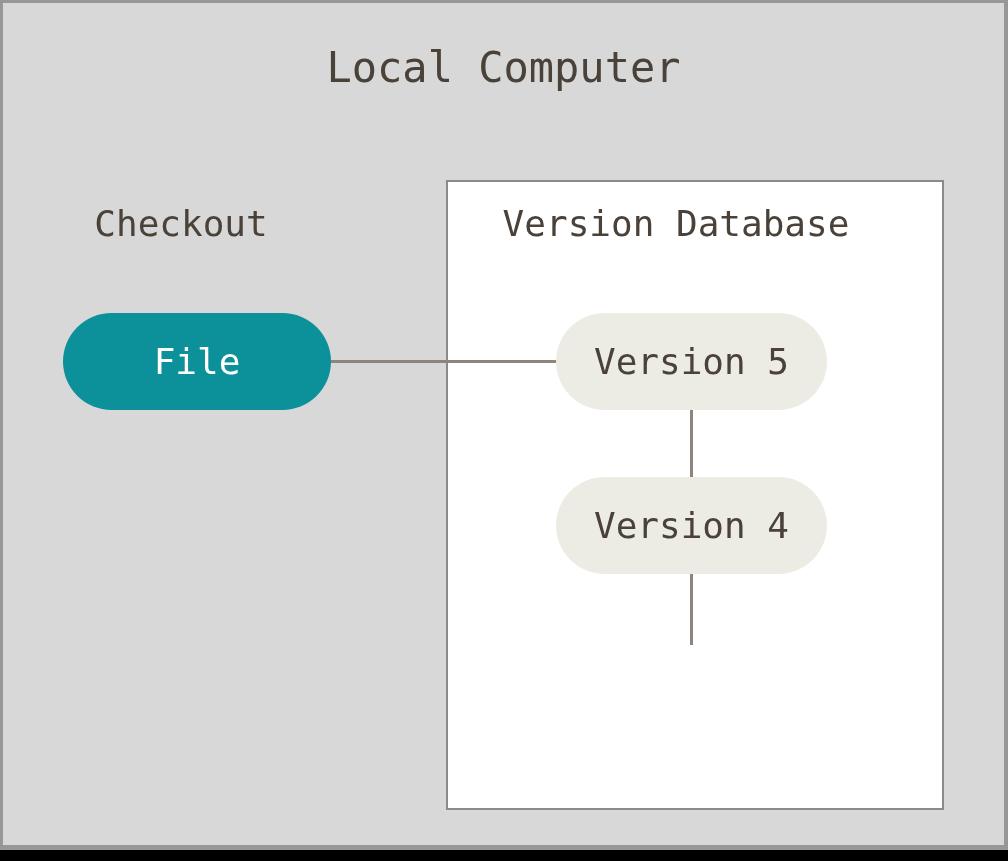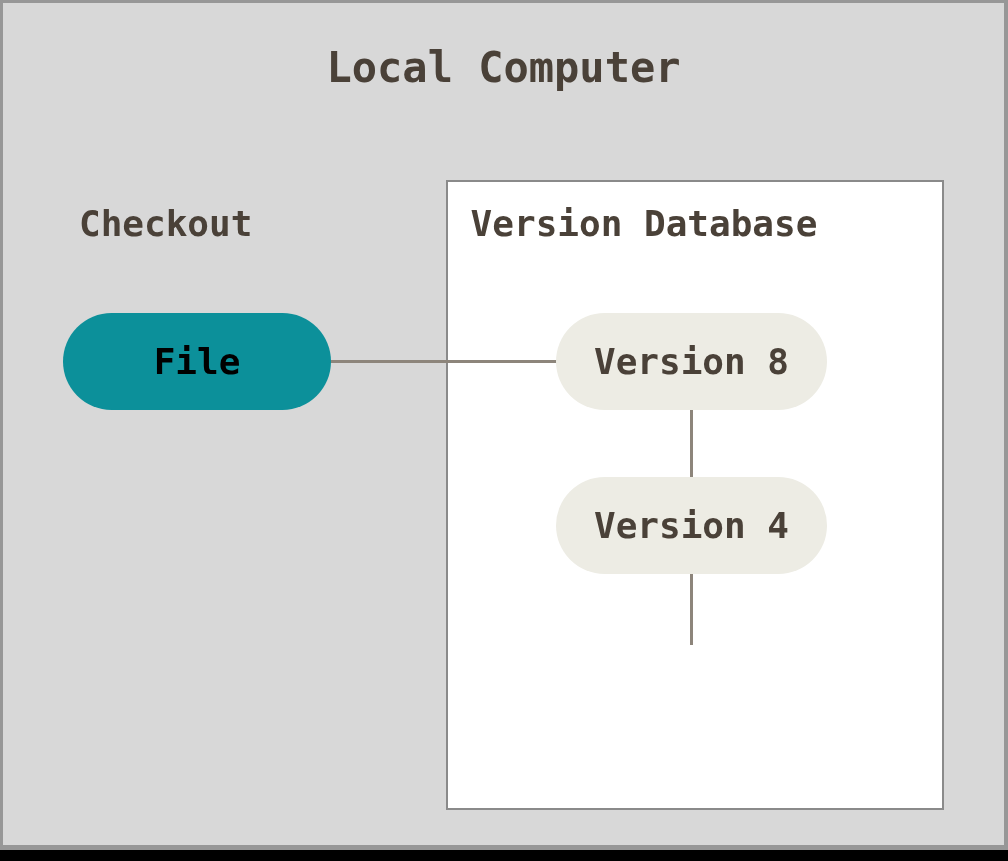--- a/index.html
+++ b/index.html
@@ -16,56 +16,56 @@
   }
   .canvas {
     position: absolute;
     top: 0;
     left: 0;
     width: 1008px;
     height: 850px;
     box-sizing: border-box;
     border-style: solid;
     border-width: 3px 4px 5px 3px;
-    font-weight: bold;
   }
   .title {
     position: absolute;
     top: 40px;
     left: 0;
     width: 100%;
     text-align: center;
     font-size: 42px;
     white-space: pre;
   }
   .label {
     position: absolute;
     font-size: 36px;
     white-space: pre;
   }
   .checkout {
-    left: 76px;
+    left: 44px;
     top: 200px;
     width: 268px;
-    text-align: left;
+    text-align: center;
   }
   .vdb-box {
     position: absolute;
     left: 443px;
     top: 177px;
     width: 498px;
     height: 630px;
     box-sizing: border-box;
     border: 2px solid;
   }
   .vdb-title {
     left: 443px;
     top: 200px;
     width: 396px;
     text-align: center;
+    padding-left: 32px;
   }
   .pill {
     position: absolute;
     height: 97px;
     border-radius: 48.5px;
     display: flex;
     align-items: center;
     justify-content: center;
     font-size: 36px;
     white-space: pre;
@@ -93,20 +93,20 @@
     <div class="vdb-box" style="background-color: rgb(255, 255, 255); border-color: rgb(138, 138, 138);"></div>
 
     <div class="label vdb-title" style="color: rgb(74, 65, 56);">Version Database</div>
 
     <div class="line line-h" style="background-color: rgb(141, 133, 123);"></div>
 
     <div class="line line-v1" style="background-color: rgb(141, 133, 123);"></div>
 
     <div class="line line-v2" style="background-color: rgb(141, 133, 123);"></div>
 
-    <div class="pill file-pill" style="background-color: rgb(12, 144, 154); color: #000000;">File</div>
+    <div class="pill file-pill" style="background-color: rgb(12, 144, 154); color: #ffffff;">File</div>
 
-    <div class="pill v3" style="background-color: rgb(237, 236, 228); color: rgb(74, 65, 56);">Version 8</div>
+    <div class="pill v3" style="background-color: rgb(237, 236, 228); color: rgb(74, 65, 56);">Version 5</div>
 
     <div class="pill v2" style="background-color: rgb(237, 236, 228); color: rgb(74, 65, 56);">Version 4</div>
 
   </div>
 </div>
 
 </body></html>

